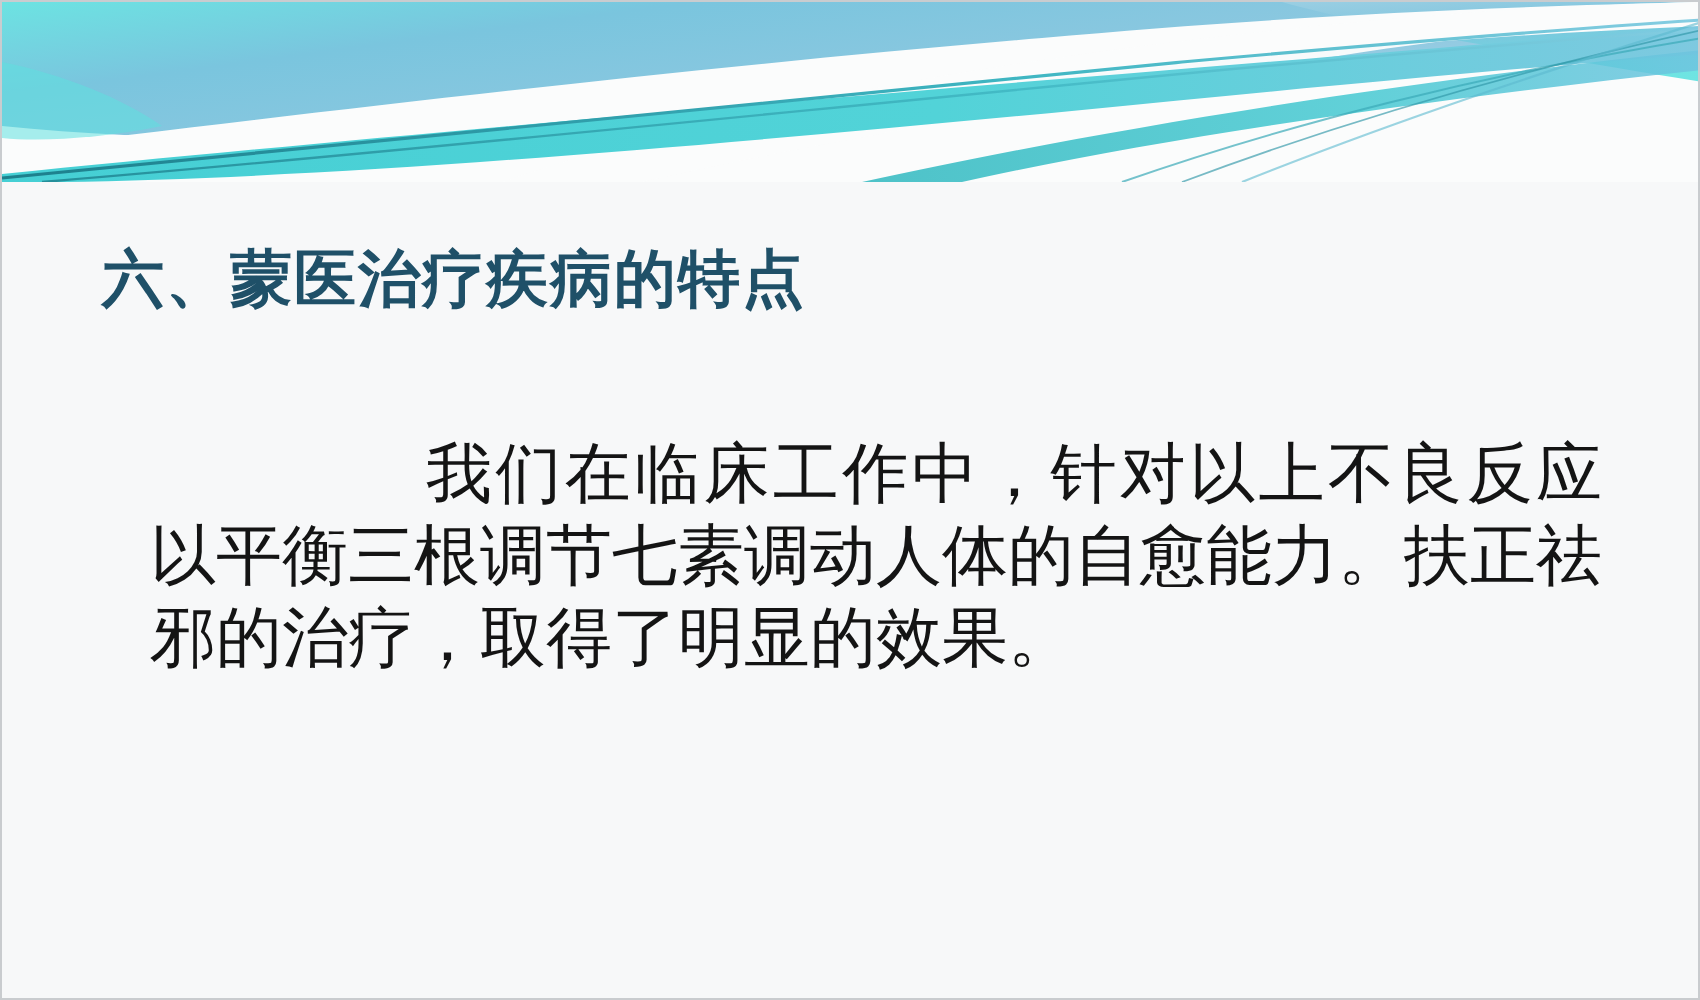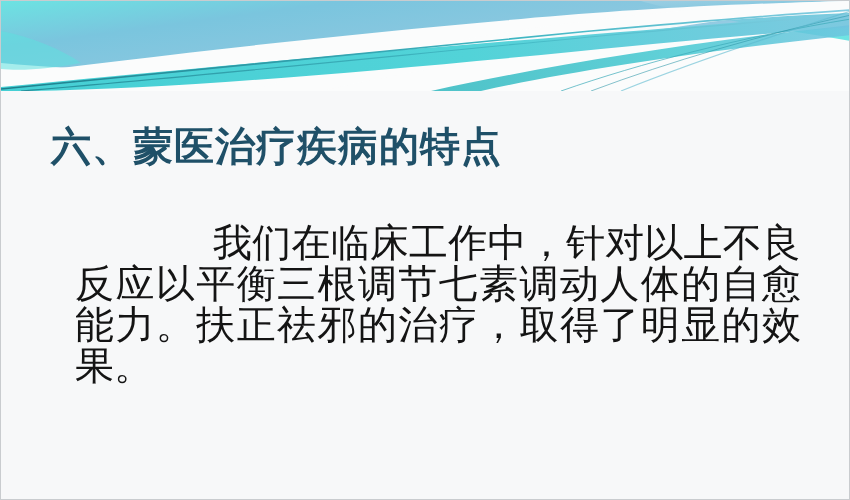--- a/index.html
+++ b/index.html
@@ -32,34 +32,34 @@
   }
   .header-band svg {
     display: block;
   }
   
   .slide-title {
     position: absolute;
     left: 50px;
     top: 98px;
     font-family: "DejaVu Sans", "Liberation Sans", sans-serif;
-    font-size: 40px;
+    font-size: 31px;
     line-height: 40px;
     letter-spacing: 1px;
     color: #1f5068;
     white-space: nowrap;
   }
   
   .slide-body {
     position: absolute;
     left: 74px;
     top: 182px;
     width: 726px;
     font-family: "DejaVu Serif", "Liberation Serif", serif;
-    font-size: 39px;
+    font-size: 33px;
     line-height: 41px;
     color: #141414;
     text-align: justify;
     text-justify: inter-character;
     text-indent: 138px;
     letter-spacing: 0px;
     word-break: break-all;
   }
 </style>
 </head>

